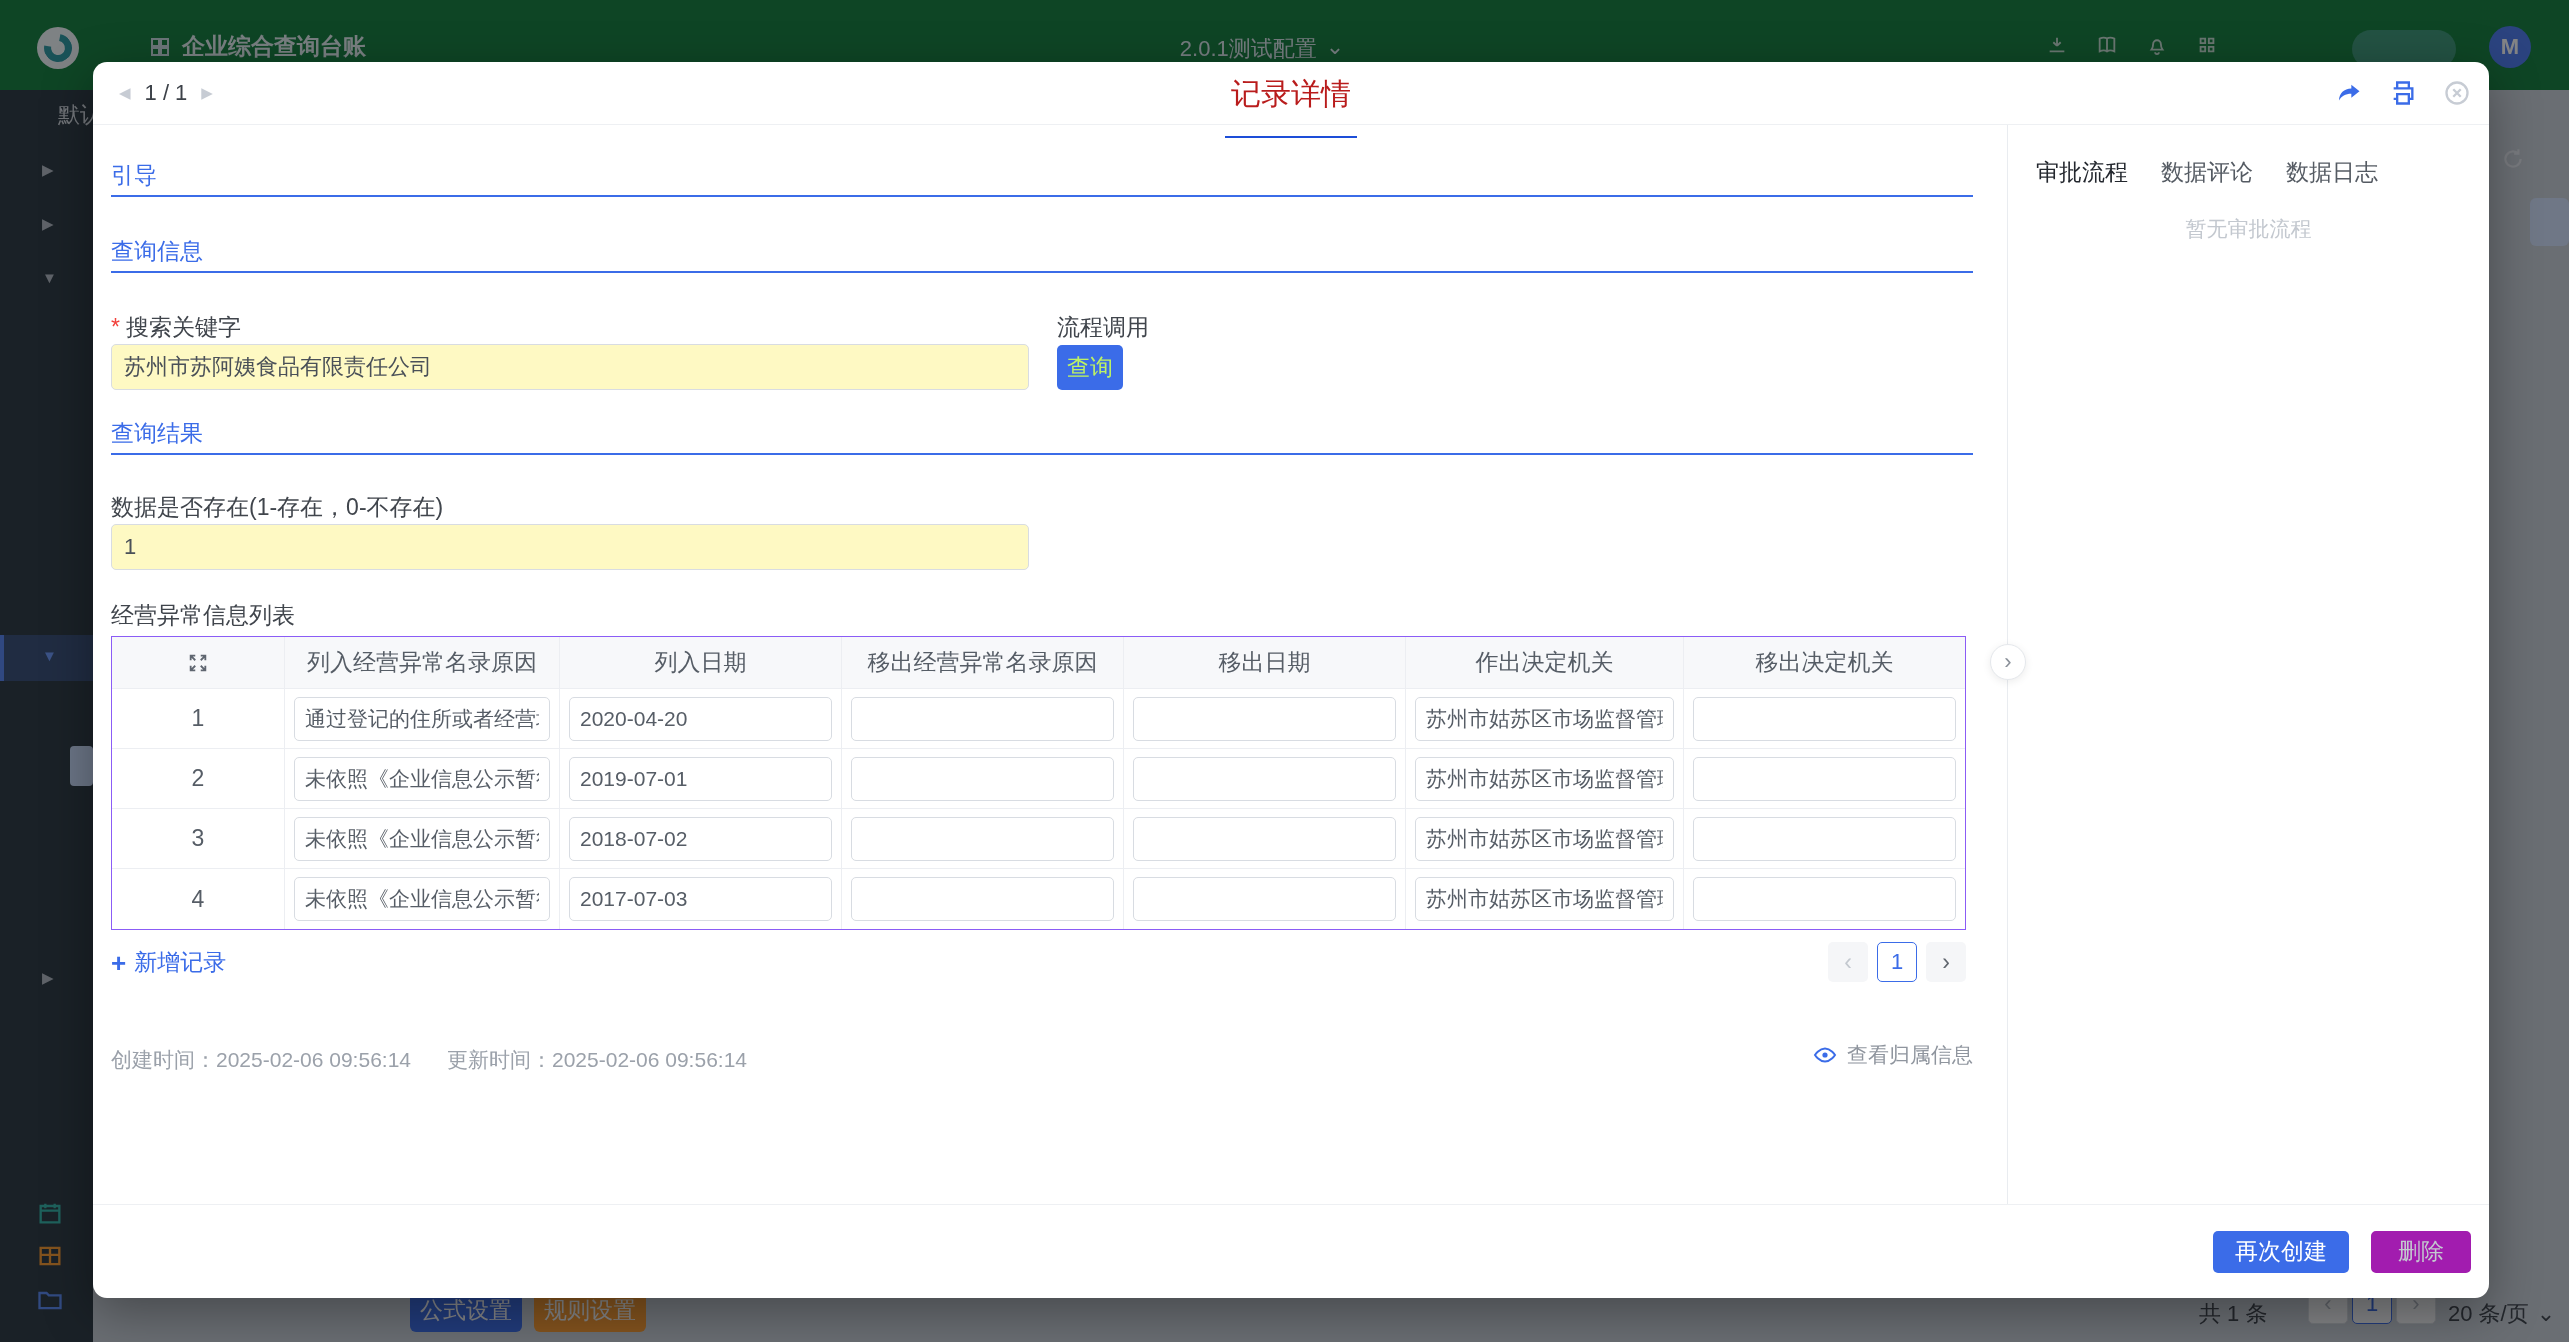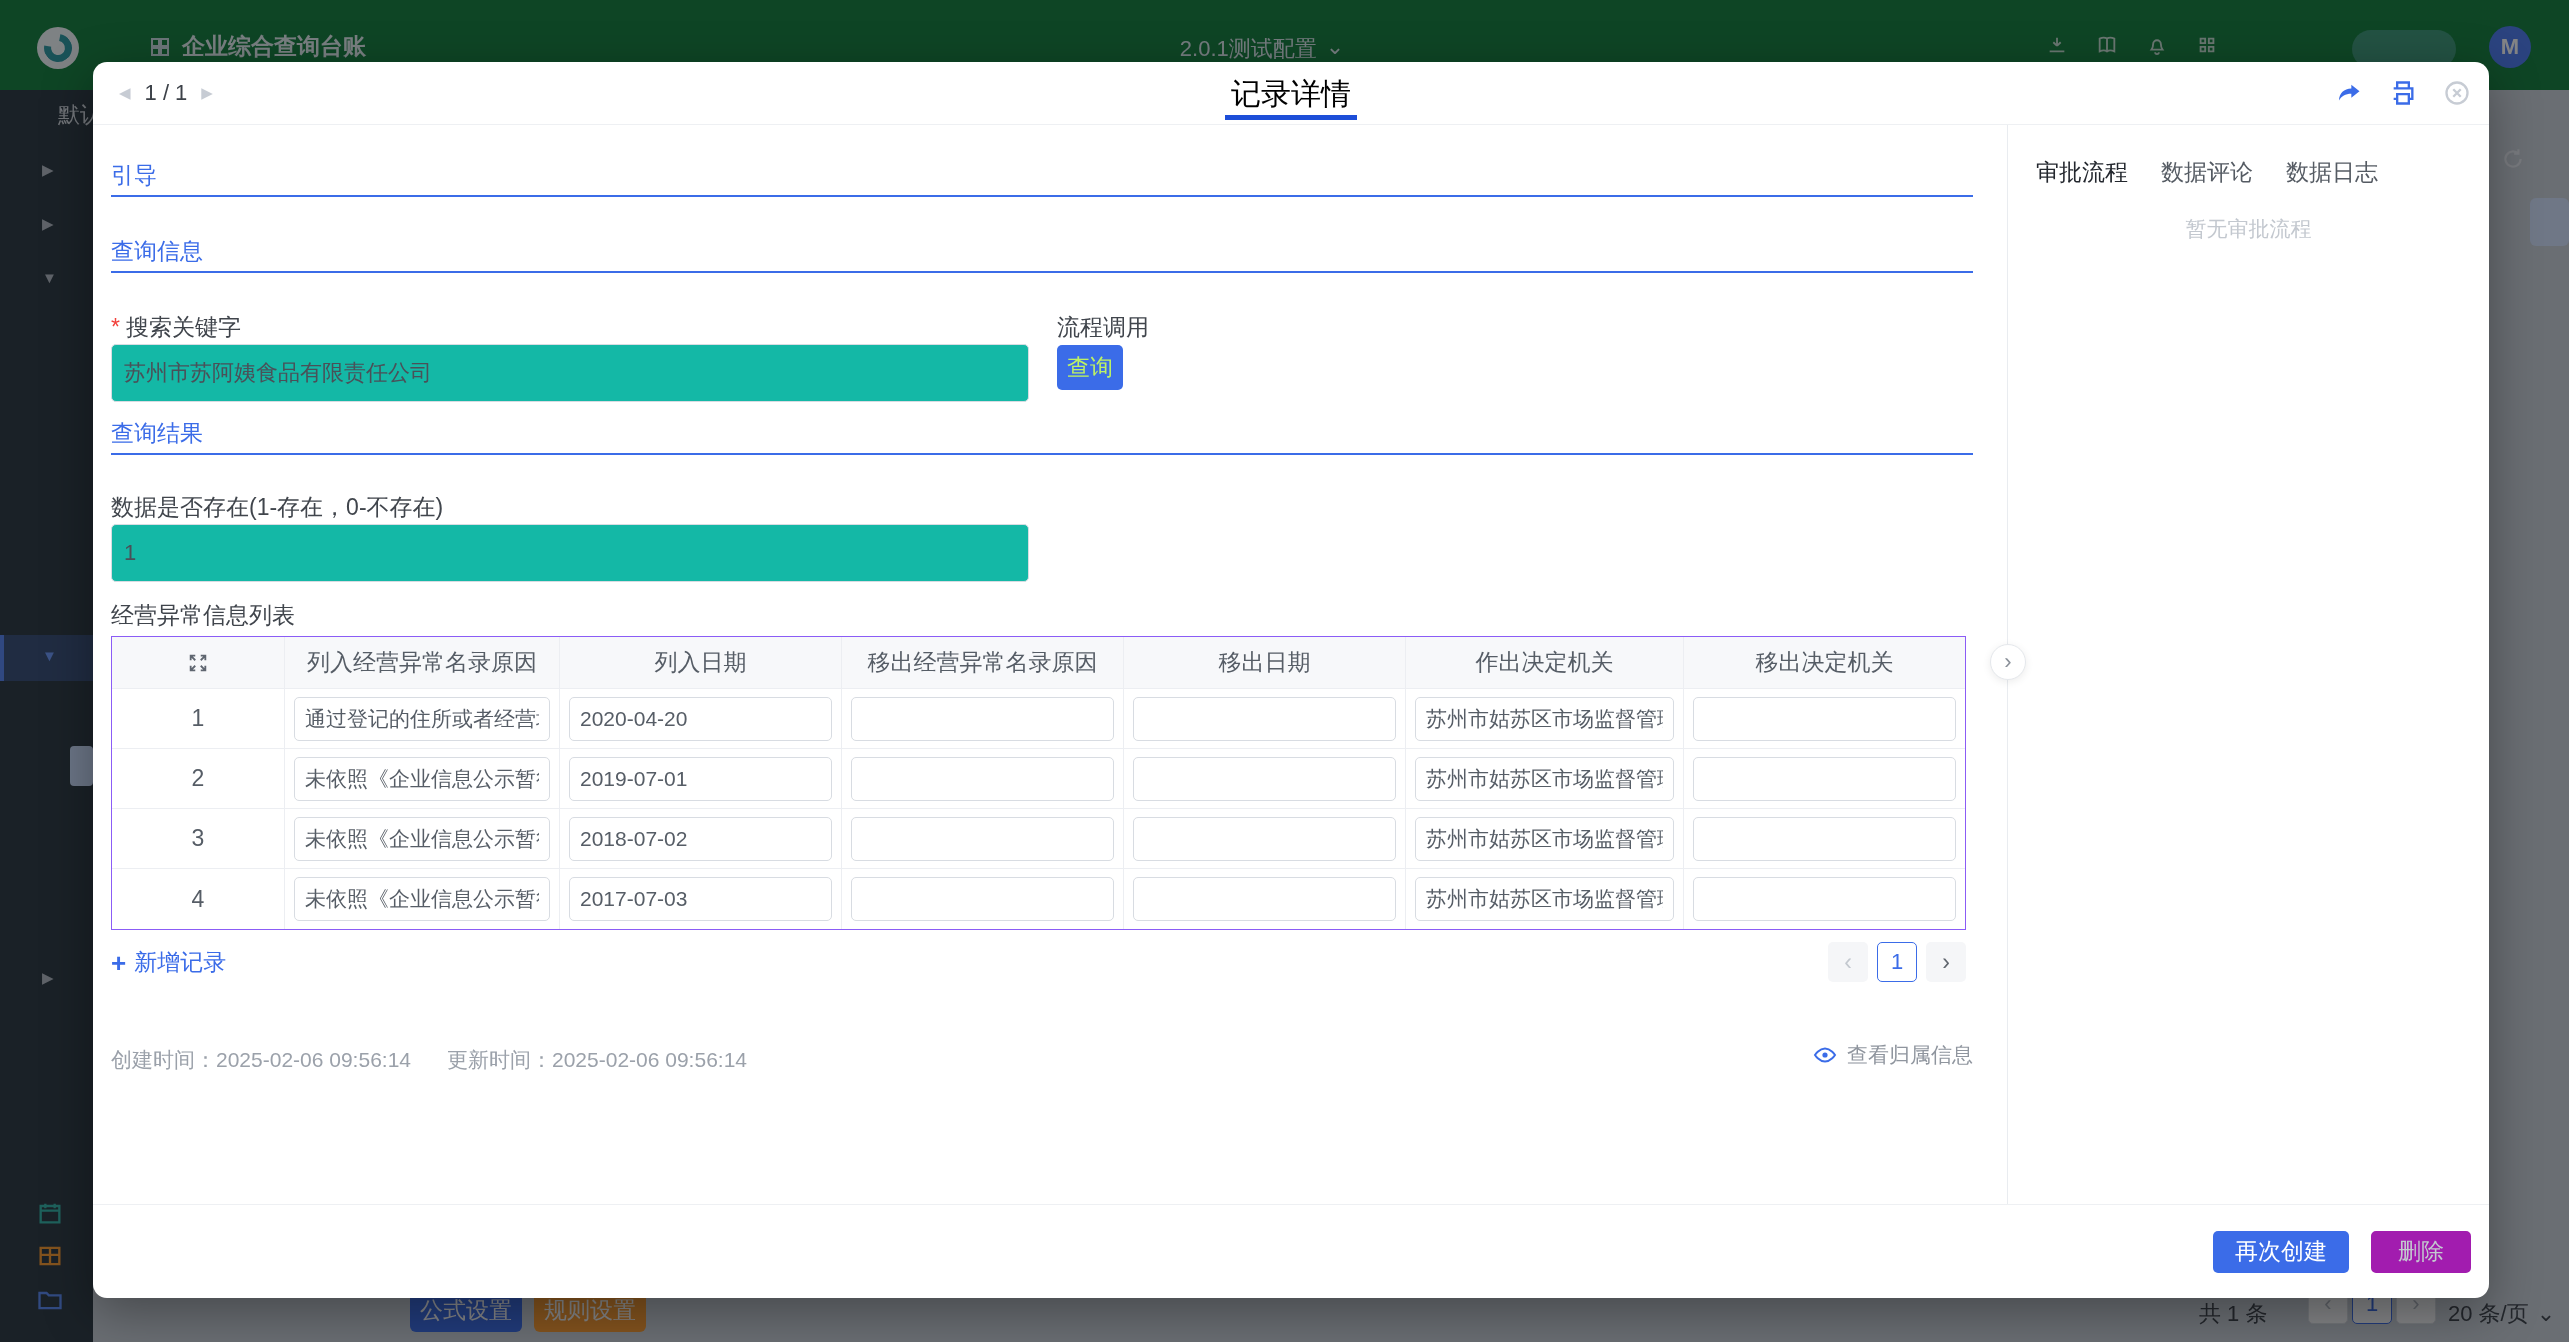--- a/index.html
+++ b/index.html
@@ -32,32 +32,32 @@
   .bg-pgbox{position:absolute;top:1194px;width:40px;height:40px;border:1px solid #dde0e5;border-radius:5px;background:#fff;box-sizing:border-box;display:flex;align-items:center;justify-content:center;font-size:22px;color:#b9bec6;}
   .bg-pgbox.cur{border-color:#3b6ce8;color:#3b6ce8;}
   .bg-size{position:absolute;left:2355px;top:1209px;font-size:22px;color:#3f444a;display:flex;gap:8px;align-items:center;white-space:nowrap;}
   
   .overlay{position:absolute;inset:0;background:rgba(7,10,14,.5);z-index:2;}
   
   .modal{position:absolute;left:93px;top:62px;width:2396px;height:1236px;background:#fff;border-radius:14px;box-shadow:0 14px 50px rgba(0,0,0,.35);z-index:3;}
   .m-header{position:absolute;left:0;top:0;width:100%;height:62px;border-bottom:1px solid #eef0f3;}
   .m-pager{position:absolute;left:26px;top:0;height:62px;display:flex;align-items:center;gap:14px;font-size:22px;color:#3c4148;}
   .pg-arrow{color:#c7ccd4;font-size:15px;cursor:pointer;}
-  .m-title{position:absolute;left:50%;top:12px;transform:translateX(-50%);font-size:30px;font-weight:500;color:#000000;padding:0 6px 0;border-bottom:5px solid #1d4ed8;white-space:nowrap;}
+  .m-title{position:absolute;left:50%;top:12px;transform:translateX(-50%);font-size:30px;font-weight:500;color:#b91c1c;padding:0 6px 21px;border-bottom:2px solid #1d4ed8;white-space:nowrap;}
   .m-tools{position:absolute;right:18px;top:17px;display:flex;gap:26px;align-items:center;}
   .m-left{position:absolute;left:0;top:63px;width:1914px;bottom:94px;overflow:hidden;}
   .m-right{position:absolute;left:1914px;top:63px;right:0;bottom:94px;border-left:1px solid #e9ecf0;box-sizing:border-box;}
   .m-footer{position:absolute;left:0;bottom:0;width:100%;height:94px;border-top:1px solid #eef0f3;display:flex;align-items:center;justify-content:flex-end;gap:22px;padding-right:18px;box-sizing:border-box;}
   .btn{height:42px;border-radius:5px;font-size:23px;display:flex;align-items:center;justify-content:center;padding:0 22px;box-sizing:border-box;cursor:pointer;}
   .btn.primary{background:#3b6ce8;color:#fff;}
   .btn.disabled{background:#a21caf;border:5px solid #a21caf;color:#c3c8cf;}
   .sec-head{position:absolute;left:18px;width:1862px;color:#3b6ce8;font-size:23px;line-height:24px;padding-bottom:8px;border-bottom:2px solid #3b6ce8;cursor:pointer;}
   .lbl{position:absolute;font-size:23px;color:#40454c;white-space:nowrap;}
   .req{color:#f2413b;margin-right:6px;}
-  .inp{position:absolute;height:58px;border:1px solid #d8dce2;border-radius:5px;font-size:22px;color:#4a5058;padding:0 12px;background:#14b8a6;box-sizing:border-box;font-family:inherit;}
+  .inp{position:absolute;height:46px;border:1px solid #d8dce2;border-radius:5px;font-size:22px;color:#4a5058;padding:0 12px;background:#fef9c3;box-sizing:border-box;font-family:inherit;}
   .btn-query{position:absolute;left:964px;top:220px;width:66px;height:45px;background:#3b6ce8;color:#bef264;font-size:23px;border-radius:5px;display:flex;align-items:center;justify-content:center;cursor:pointer;}
   .tbl-title{position:absolute;left:18px;top:475px;font-size:23px;color:#40454c;}
   .tbl{position:absolute;left:18px;top:511px;width:1855px;border:1px solid #8b5cf6;box-sizing:border-box;background:#fff;}
   .trow{display:grid;grid-template-columns:173px 275px 282px 282px 282px 278px 281px;}
   .trow.head{background:#f7f8fa;height:52px;}
   .trow.body{height:60px;}
   .tcell{display:flex;align-items:center;justify-content:center;border-right:1px solid #eceef2;border-bottom:1px solid #eceef2;font-size:23px;color:#565d66;overflow:hidden;}
   .trow .tcell:last-child{border-right:none;}
   .trow.body:last-child .tcell{border-bottom:none;}
   .cell-inp{width:calc(100% - 18px);height:44px;border:1px solid #d8dce2;border-radius:5px;font-size:21px;color:#565d66;padding:0 10px;box-sizing:border-box;background:#fff;white-space:nowrap;overflow:hidden;font-family:inherit;}

